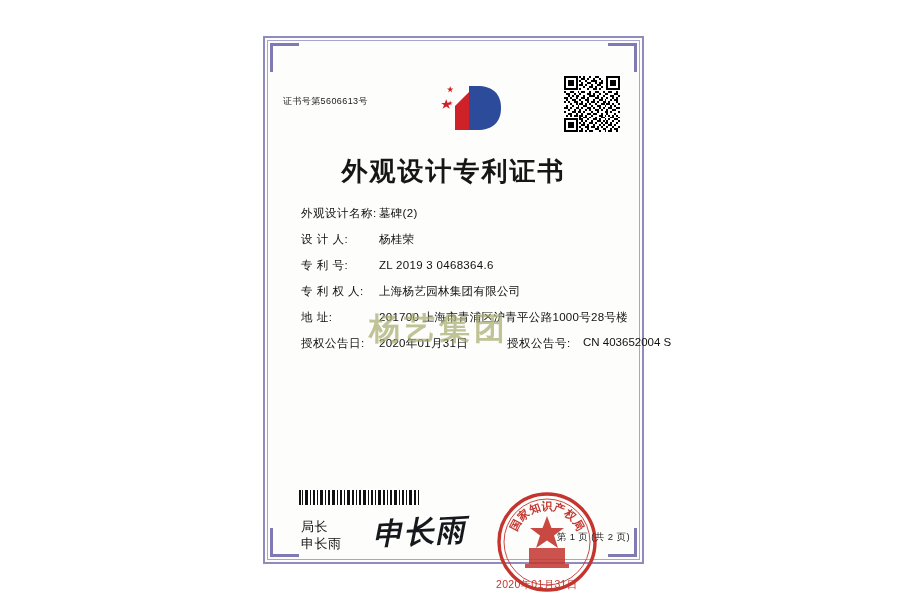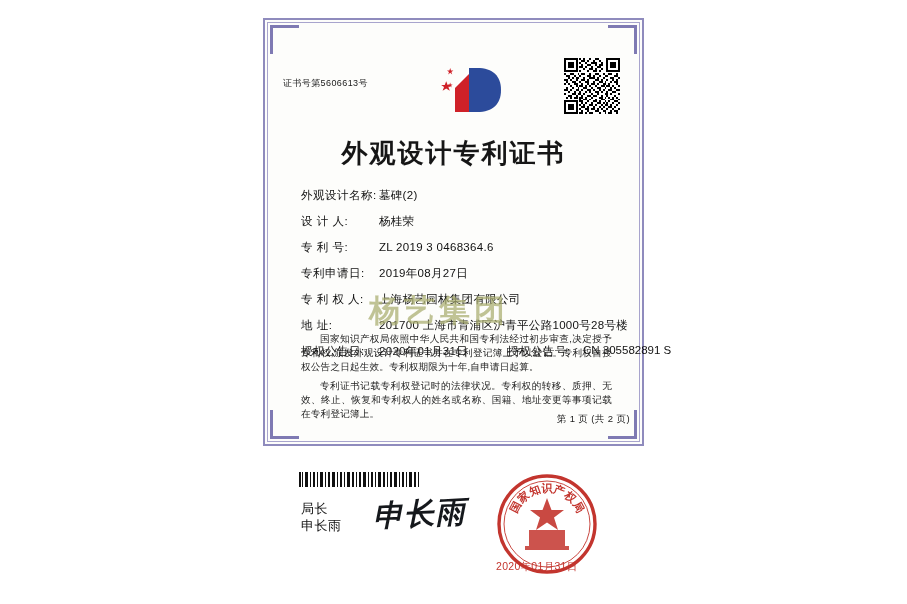--- a/index.html
+++ b/index.html
@@ -16,23 +16,23 @@
   .page {
     position: relative;
     width: 907px;
     height: 604px;
     background: #ffffff;
   }
   
   .certificate {
     position: absolute;
     left: 263px;
-    top: 18px;
+    top: 36px;
     width: 381px;
-    height: 428px;
+    height: 528px;
     background: #fdfdfb;
     box-sizing: border-box;
   }
   .cert-border-outer {
     position: absolute;
     left: 0;
     top: 0;
     right: 0;
     bottom: 0;
     border: 2px solid #8f8bbd;
@@ -513,39 +513,32 @@
         <div class="field-row">
           <span class="field-label">外观设计名称:</span><span class="field-value">墓碑(2)</span>
         </div>
         <div class="field-row">
           <span class="field-label">设 计 人:</span><span class="field-value">杨桂荣</span>
         </div>
         <div class="field-row">
           <span class="field-label">专 利 号:</span><span class="field-value">ZL 2019 3 0468364.6</span>
         </div>
         <div class="field-row">
-          <span class="field-label">专利申请日:</span><span class="field-value">2019年08月27日</span>
-        </div>
-        <div class="field-row">
           <span class="field-label">专 利 权 人:</span><span class="field-value">上海杨艺园林集团有限公司</span>
         </div>
         <div class="field-row">
           <span class="field-label">地 址:</span><span class="field-value">201700 上海市青浦区沪青平公路1000号28号楼</span>
         </div>
         <div class="field-row">
           <span class="field-label">授权公告日:</span><span class="field-value">2020年01月31日</span>
           <span class="field-label2">授权公告号:</span>
-          <span class="field-value3">CN 305582891 S</span>
+          <span class="field-value3">CN 403652004 S</span>
         </div>
       </div>
 
-      <div class="body-text">
-        <p>国家知识产权局依照中华人民共和国专利法经过初步审查,决定授予专利权,颁发外观设计专利证书并在专利登记簿上予以登记。专利权自授权公告之日起生效。专利权期限为十年,自申请日起算。</p>
-        <p>专利证书记载专利权登记时的法律状况。专利权的转移、质押、无效、终止、恢复和专利权人的姓名或名称、国籍、地址变更等事项记载在专利登记簿上。</p>
-      </div>
 
       <div class="barcode">
         <svg width="122" height="15" viewBox="0 0 122 15" shape-rendering="crispEdges">
           <rect width="122" height="15" fill="#ffffff"></rect>
           <g fill="#111111">
             <rect x="0" y="0" width="2" height="15"></rect>
               <rect x="3" y="0" width="1" height="15"></rect>
             <rect x="6" y="0" width="3" height="15"></rect>
               <rect x="11" y="0" width="1" height="15"></rect>
             <rect x="14" y="0" width="2" height="15"></rect>

